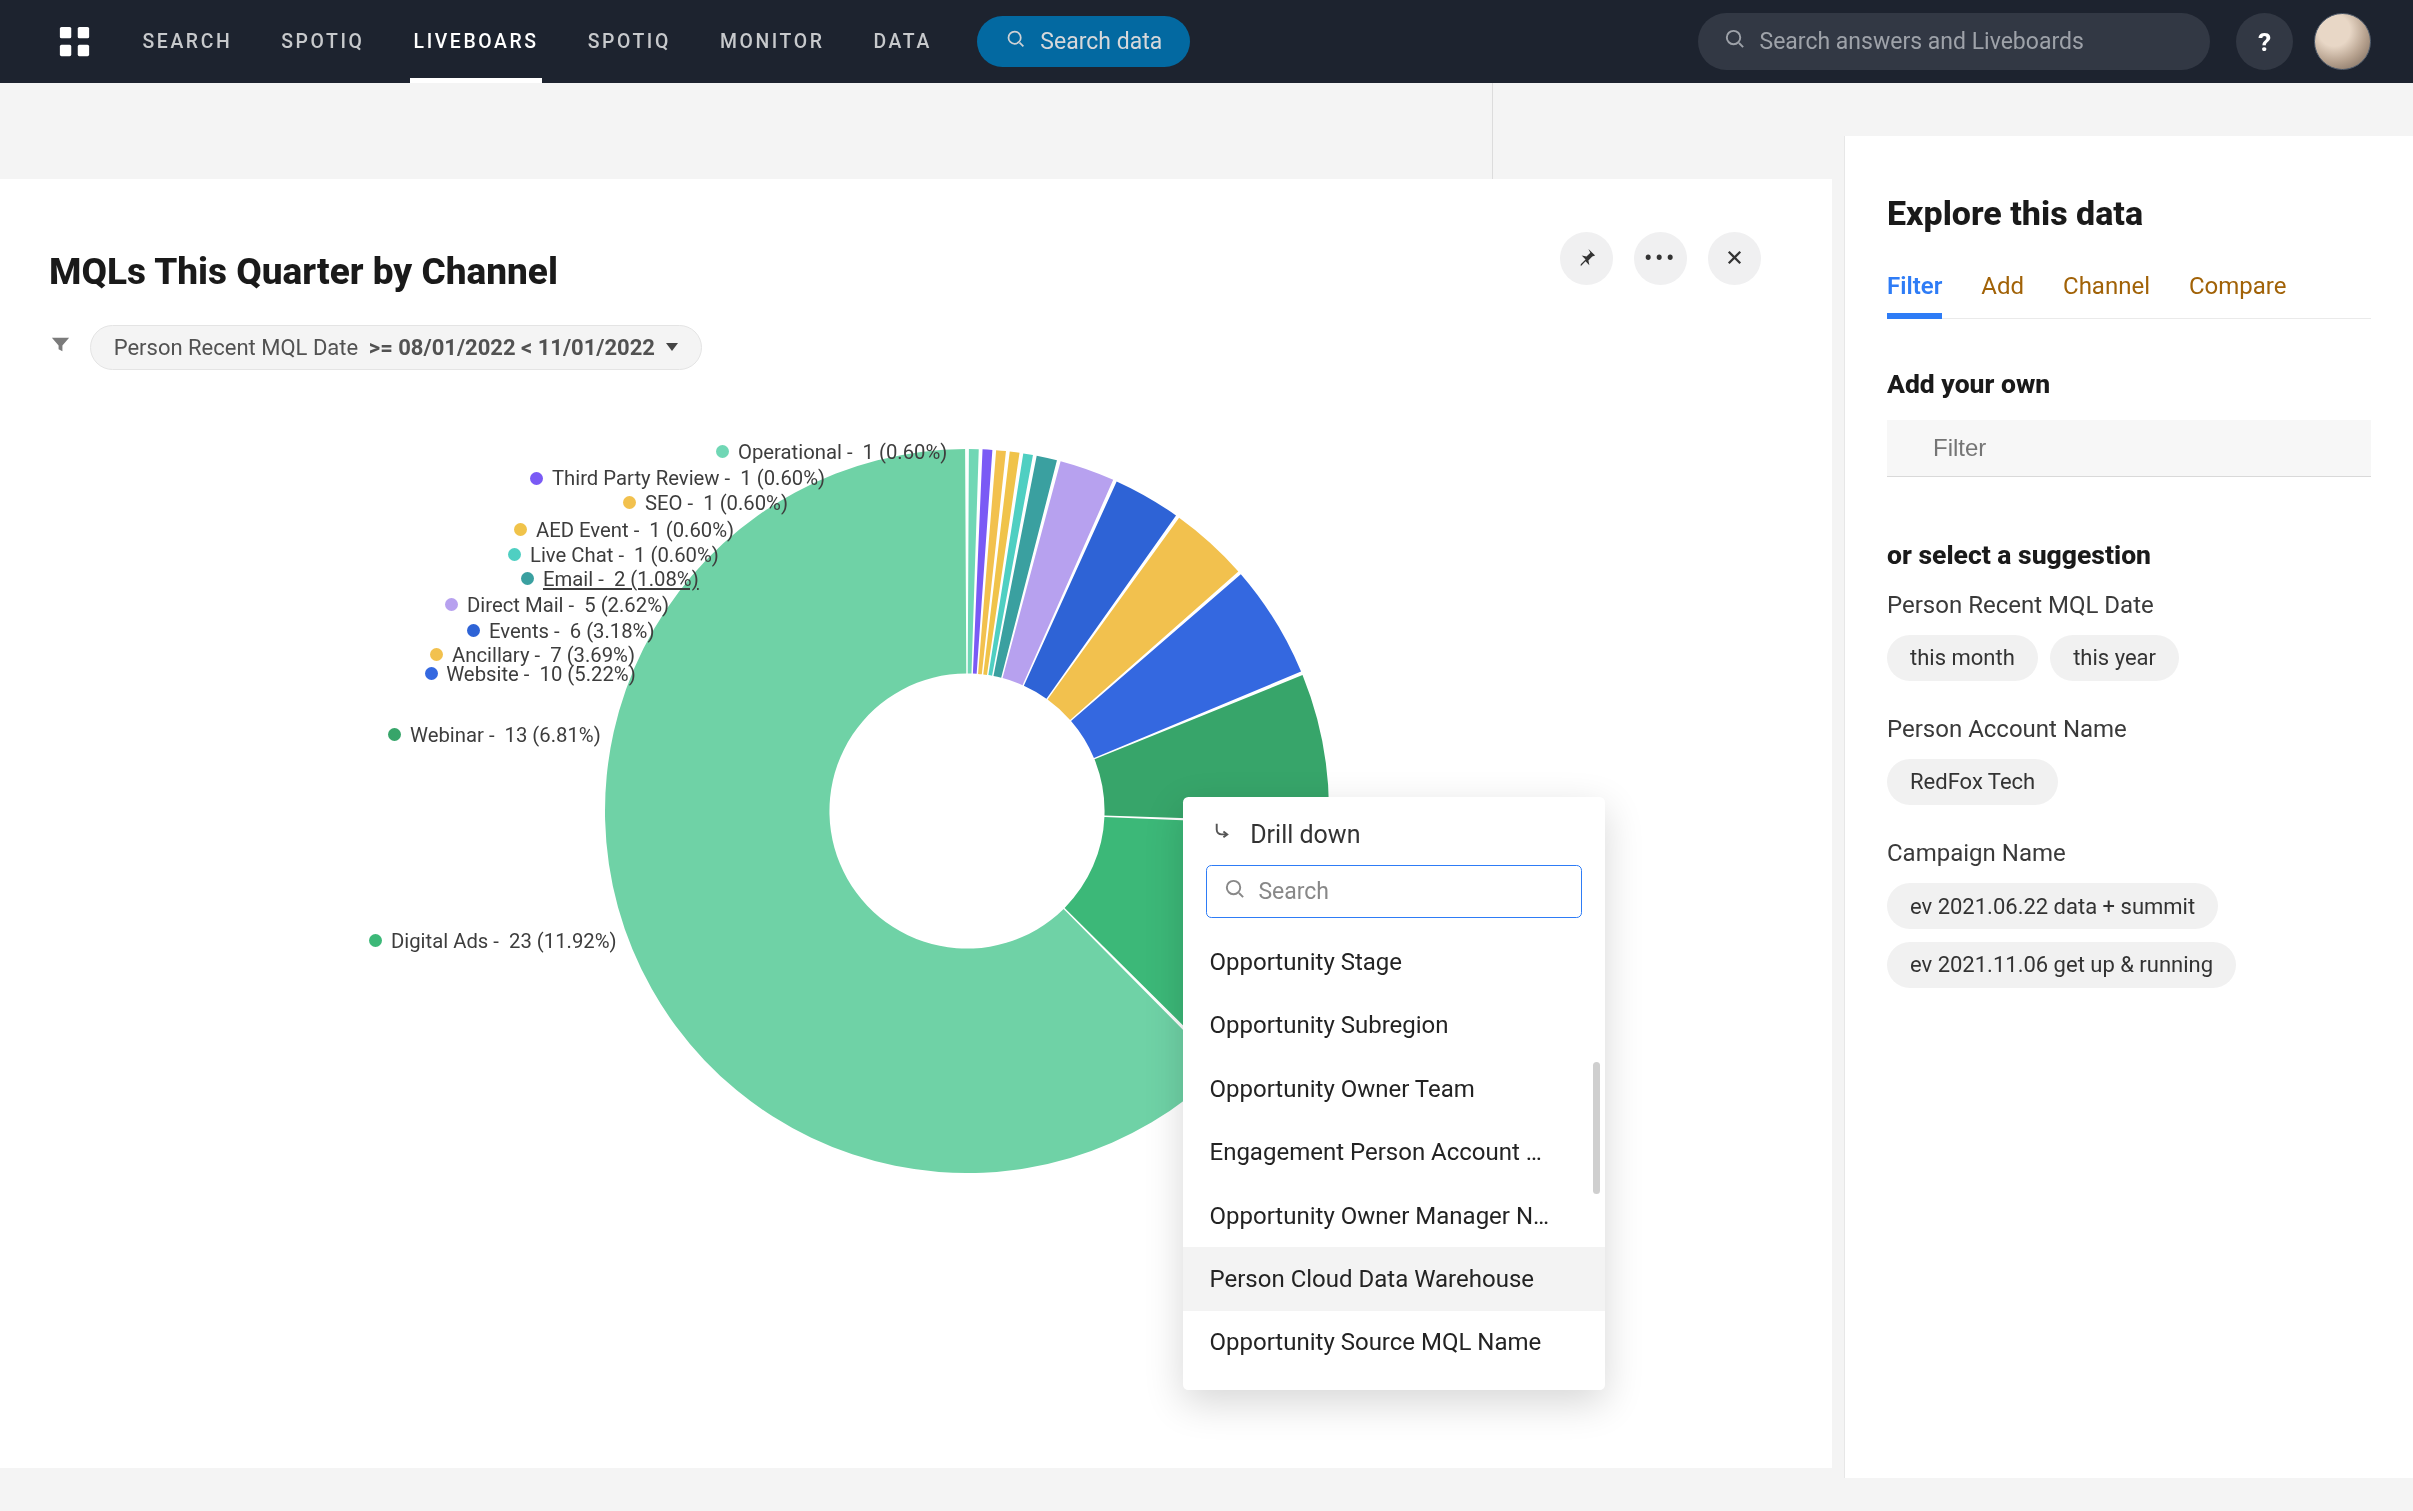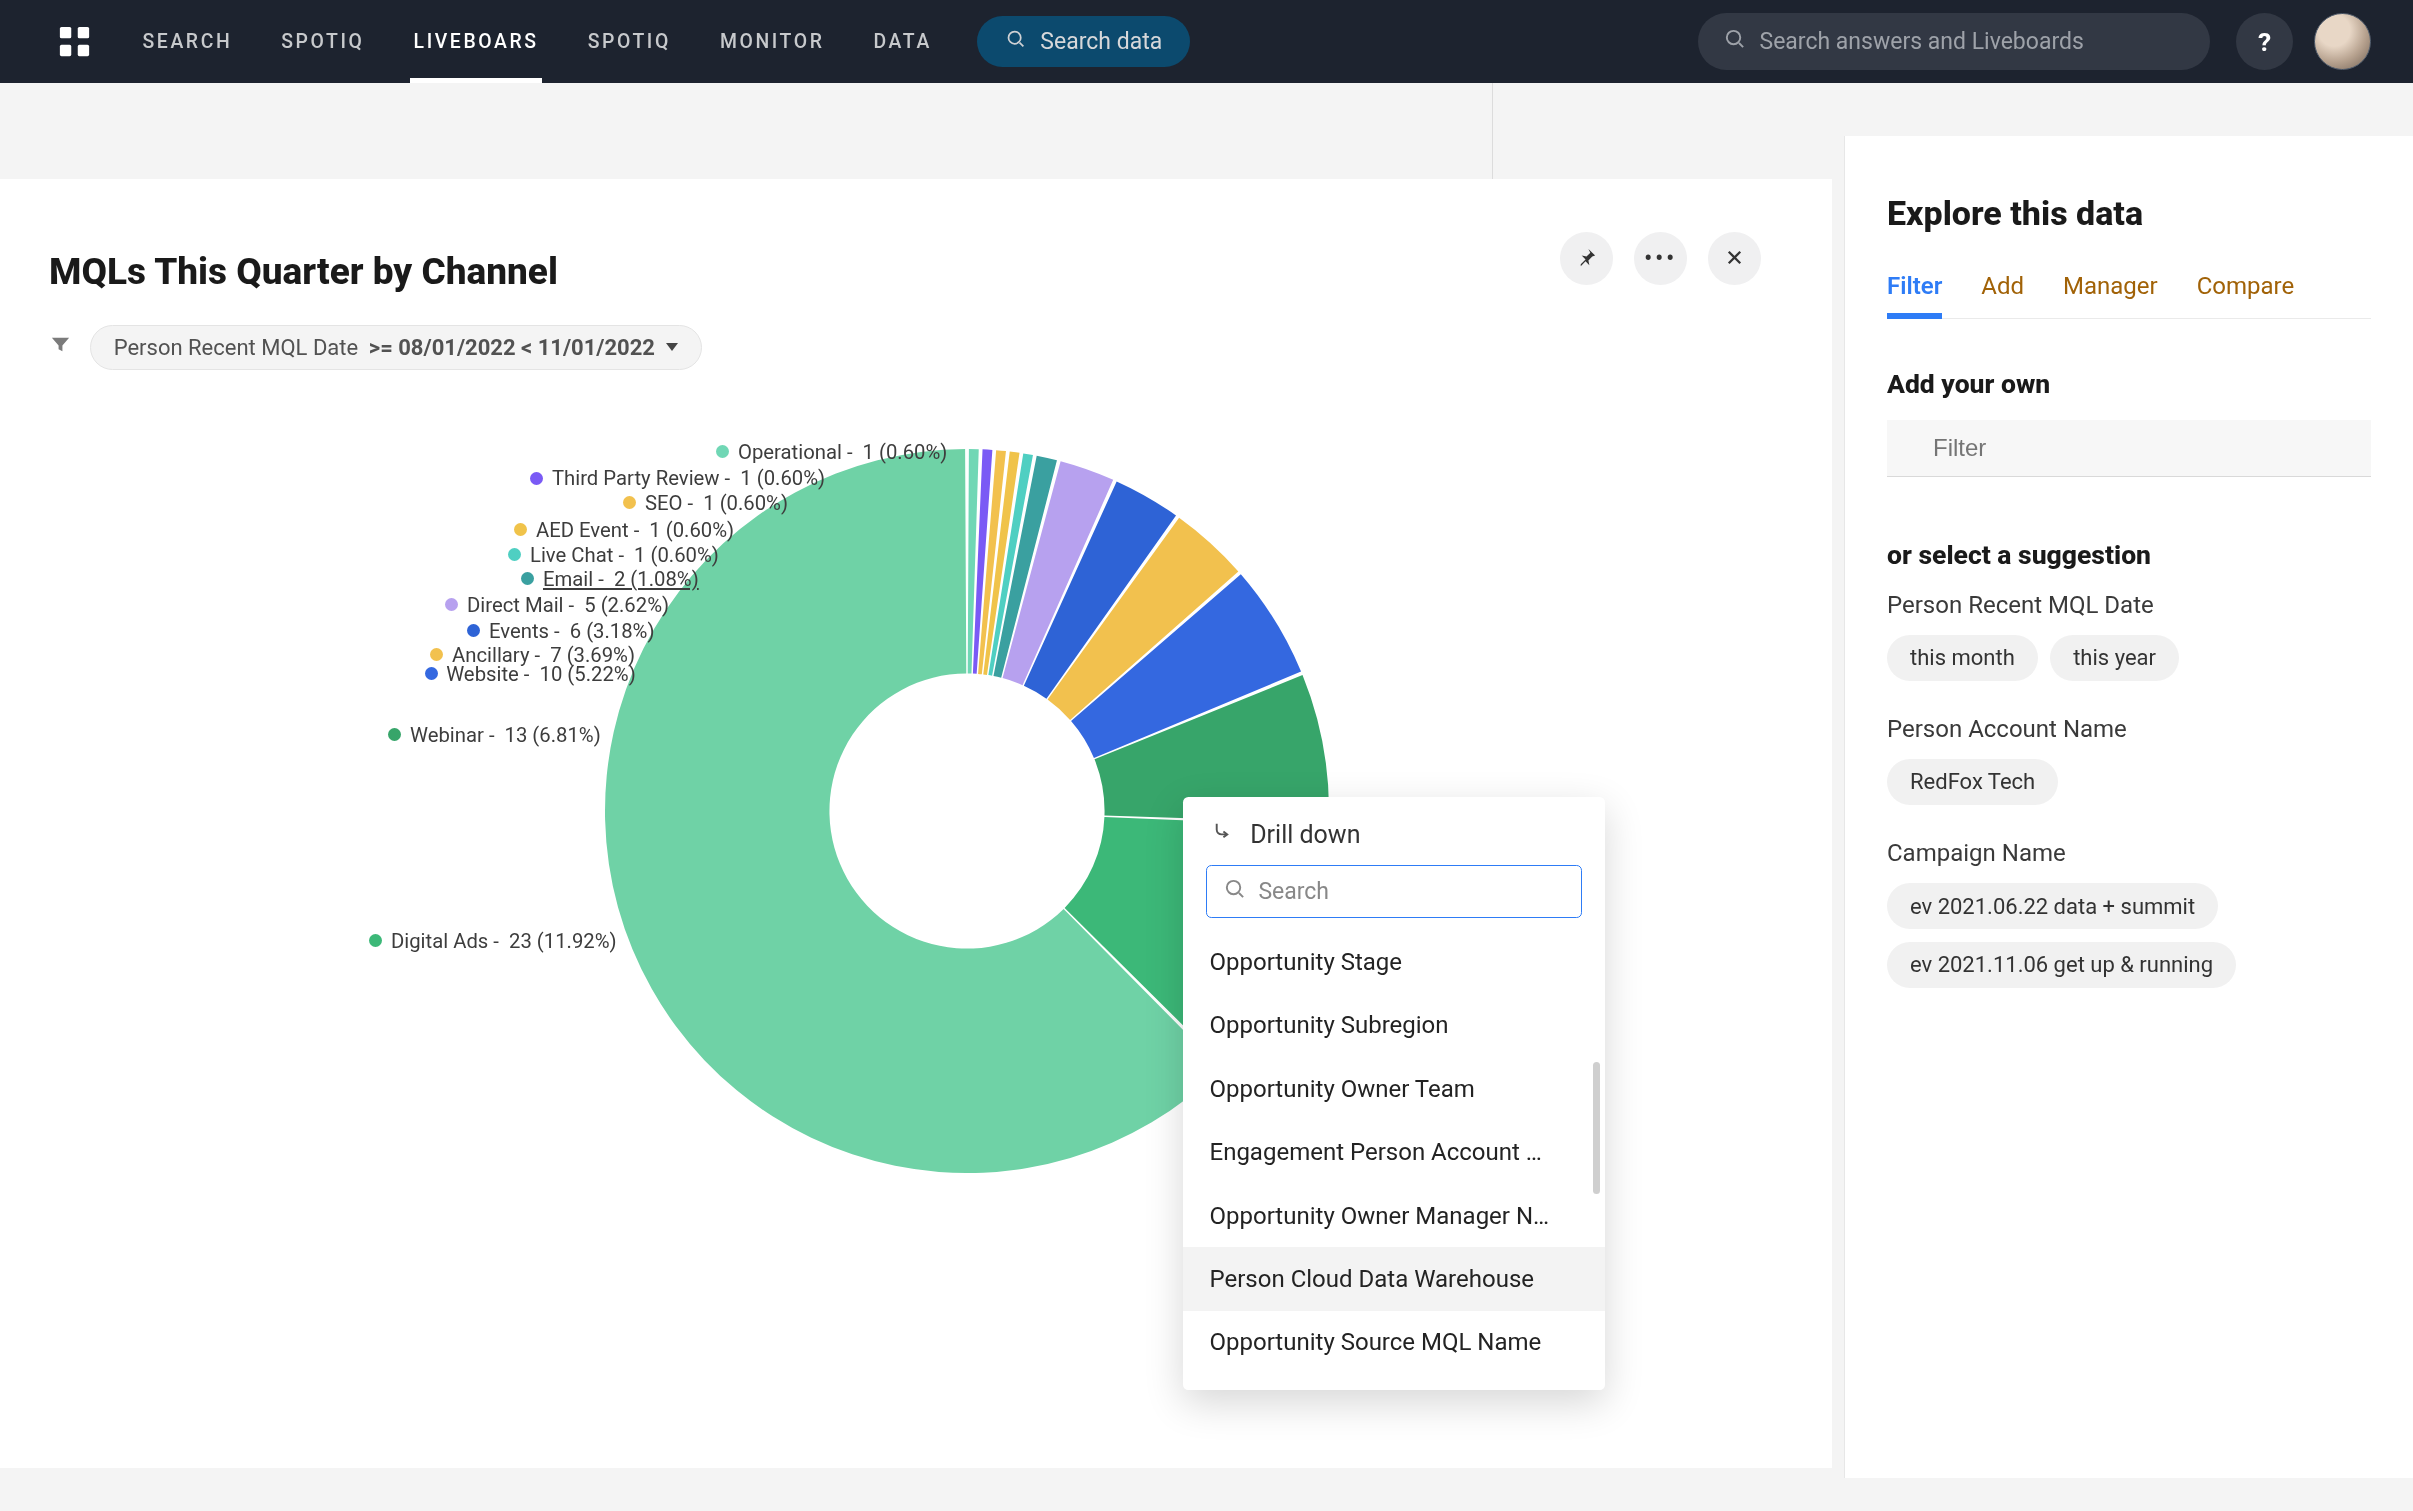--- a/index.html
+++ b/index.html
@@ -36,21 +36,21 @@
     padding: 30px 3.5px;
     cursor: pointer;
     position: relative;
   }
   .nav-item.active { color: #ffffff; }
   .nav-item.active::after {
     content:""; position:absolute; left:0; right:0; bottom:0; height:5.3px; background:#fff;
   }
   .search-data-btn {
     margin-left: 42px;
-    background: #0c4a6e;
+    background: #0369a1;
     color: #d7d8da;
     border-radius: 882px;
     padding: 12.4px 28px;
     font-size: 23px;
     display:flex; align-items:center; gap:14px;
     cursor:pointer;
   }
   .nav-spacer { flex: 1; }
   .global-search {
     background: #323844;
@@ -439,21 +439,21 @@
 
     </div>
   </div>
 
   <div class="side-panel">
     <div class="side-title">Explore this data</div>
 
     <div class="tab-row">
       <div class="tab active">Filter</div>
       <div class="tab">Add</div>
-      <div class="tab">Manager</div>
+      <div class="tab">Channel</div>
       <div class="tab">Compare</div>
     </div>
 
     <div class="section-h">Add your own</div>
     <div class="filter-input-wrap">
       <span class="search-ico">
         <svg viewBox="0 0 24 24" fill="none" stroke="#888" stroke-width="2">
             <circle cx="11" cy="11" r="7"></circle>
             <line x1="21" y1="21" x2="16.65" y2="16.65"></line>
           </svg>

